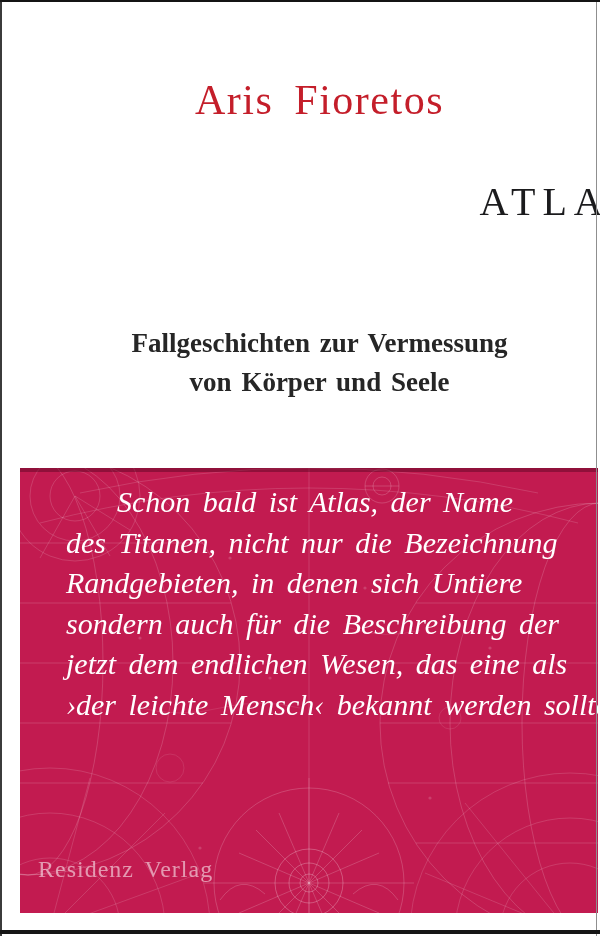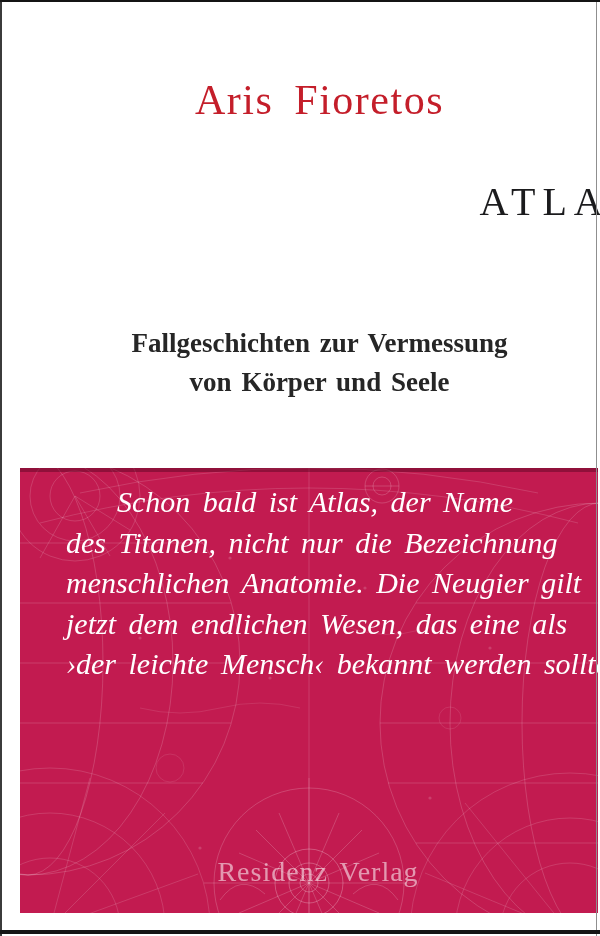--- a/index.html
+++ b/index.html
@@ -77,23 +77,23 @@
     line-height: 40.5px;
     word-spacing: 5px;
     color: #ffffff;
     white-space: nowrap;
   }
   .blurb .line:first-child { text-indent: 51px; }
   .publisher {
     position: absolute;
     left: 0; top: 388px;
     width: 100%;
-    text-align: center;
+    text-align: left;
     text-indent: 18px;
-    font-size: 28px;
+    font-size: 24px;
     letter-spacing: 1px;
     word-spacing: 4px;
     color: rgba(255, 255, 255, 0.55);
   }
 
   
   .edge-top    { position: absolute; left: 0; top: 0; width: 100%; height: 2px; background: #141414; }
   .edge-left   { position: absolute; left: 0; top: 0; width: 1.5px; height: 100%; background: rgba(25,25,25,0.85); }
   .edge-right  { position: absolute; left: 595.5px; top: 2px; width: 1.5px; height: 934px; background: #8f8f8f; }
   .edge-bottom { position: absolute; left: 0; top: 930px; width: 100%; height: 3.5px; background: #161616; }
@@ -213,21 +213,22 @@
         <circle cx="410" cy="330" r="1.6"></circle>
         <circle cx="180" cy="380" r="1.6"></circle>
       </g>
     </svg>
 
     <div class="panel-topshade"></div>
 
     <div class="blurb">
       <div class="line">Schon bald ist Atlas, der Name</div>
       <div class="line">des Titanen, nicht nur die Bezeichnung</div>
-      <div class="line">menschlichen Anatomie. Die Neugier gilt</div>
+      <div class="line">Randgebieten, in denen sich Untiere</div>
+      <div class="line">sondern auch für die Beschreibung der</div>
       <div class="line">jetzt dem endlichen Wesen, das eine als</div>
       <div class="line">›der leichte Mensch‹ bekannt werden sollte.</div>
     </div>
 
     <div class="publisher">Residenz Verlag</div>
   </div>
 
   <div class="edge-top"></div>
   <div class="edge-left"></div>
   <div class="edge-right"></div>

